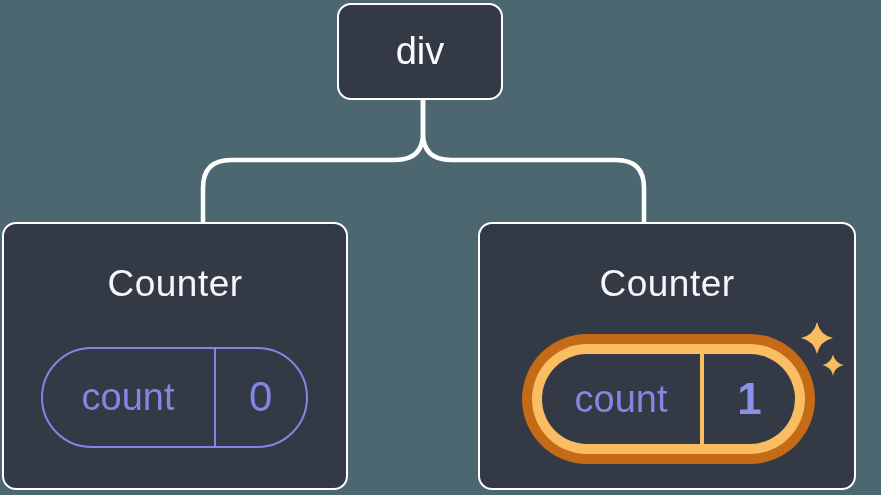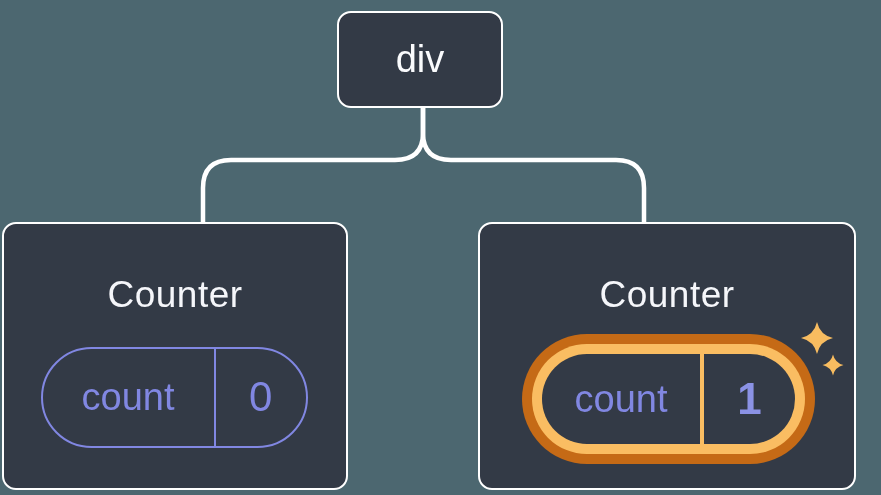--- a/index.html
+++ b/index.html
@@ -12,27 +12,27 @@
   svg.connectors{position:absolute;left:0;top:0;}
   svg.connectors path{fill:none;stroke:#FFFFFF;stroke-width:4.5;stroke-linecap:round;}
 
   .node{
     position:absolute;background:#333A46;border:2.5px solid #FFFFFF;
     border-radius:14px;box-sizing:border-box;
   }
   .root-node{
     left:337px;top:3px;width:166px;height:97px;
     display:flex;align-items:center;justify-content:center;
-    color:#FAFBFD;font-size:38px;margin-top:8px;
+    color:#FAFBFD;font-size:38px;
   }
   .card-left{left:2px;top:222px;width:346px;height:268px;}
   .card-right{left:478px;top:222px;width:378px;height:268px;}
 
   .card-title{
-    position:absolute;top:52px;left:0;width:100%;text-align:center;
+    position:absolute;top:41px;left:0;width:100%;text-align:center;
     color:#F5F6FA;font-size:37px;font-weight:500;letter-spacing:0.5px;line-height:1;
   }
 
   
   .state-pill{
     position:absolute;left:36.5px;top:122.5px;width:267px;height:101px;
     border:2.5px solid #8187E2;border-radius:50.5px;box-sizing:border-box;
     display:flex;align-items:stretch;overflow:hidden;
   }
   .state-pill .key-cell{

